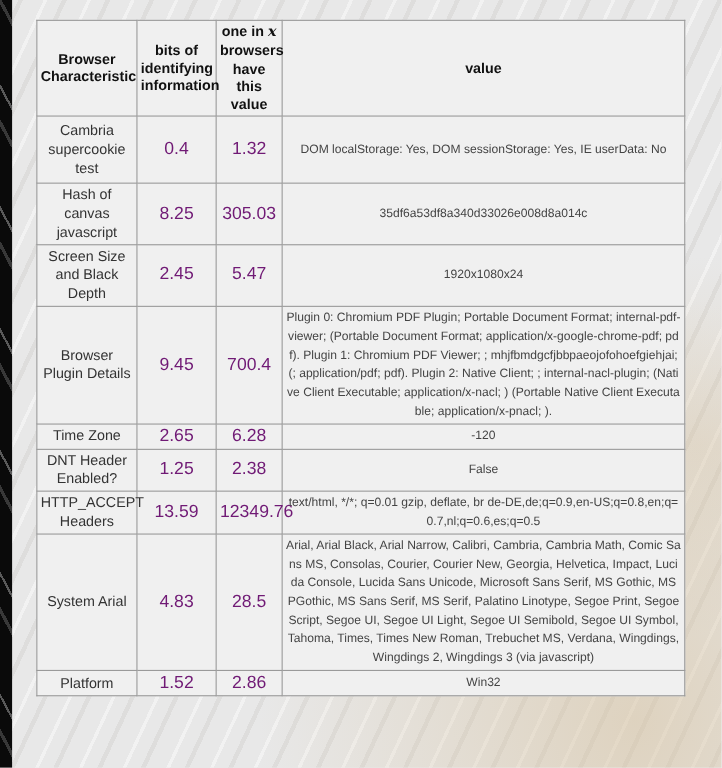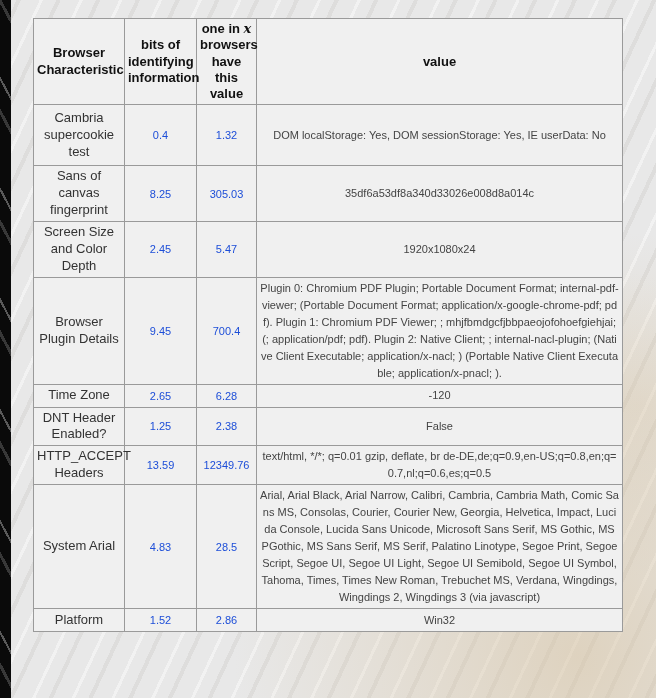--- a/index.html
+++ b/index.html
@@ -67,22 +67,22 @@
     font-family: "DejaVu Serif", serif;
     font-style: italic;
     font-weight: bold;
   }
   td.c1 {
     font-size: 13px;
     color: #333;
     line-height: 1.3;
   }
   td.c2, td.c3 {
-    font-size: 11px;
-    color: #1d4ed8;
+    font-size: 16px;
+    color: #701a75;
   }
   td.c4 {
     font-size: 11px;
     color: #444;
     line-height: 17px;
     word-break: break-all;
   }
   tbody tr:nth-child(1) td  { height: 56px; }
   tbody tr:nth-child(2) td  { height: 26px; }
   tbody tr:nth-child(3) td  { height: 48px; }
@@ -120,27 +120,27 @@
     </tr>
   </thead>
   <tbody>
     <tr>
       <td class="c1">Cambria supercookie test</td>
       <td class="c2">0.4</td>
       <td class="c3">1.32</td>
       <td class="c4">DOM localStorage: Yes, DOM sessionStorage: Yes, IE userData: No</td>
     </tr>
     <tr>
-      <td class="c1">Sans of canvas fingerprint</td>
+      <td class="c1">Hash of canvas javascript</td>
       <td class="c2">8.25</td>
       <td class="c3">305.03</td>
       <td class="c4">35df6a53df8a340d33026e008d8a014c</td>
     </tr>
     <tr>
-      <td class="c1">Screen Size and Color Depth</td>
+      <td class="c1">Screen Size and Black Depth</td>
       <td class="c2">2.45</td>
       <td class="c3">5.47</td>
       <td class="c4">1920x1080x24</td>
     </tr>
     <tr>
       <td class="c1">Browser Plugin Details</td>
       <td class="c2">9.45</td>
       <td class="c3">700.4</td>
       <td class="c4">Plugin 0: Chromium PDF Plugin; Portable Document Format; internal-pdf-viewer; (Portable Document Format; application/x-google-chrome-pdf; pdf). Plugin 1: Chromium PDF Viewer; ; mhjfbmdgcfjbbpaeojofohoefgiehjai; (; application/pdf; pdf). Plugin 2: Native Client; ; internal-nacl-plugin; (Native Client Executable; application/x-nacl; ) (Portable Native Client Executable; application/x-pnacl; ).</td>
     </tr>

